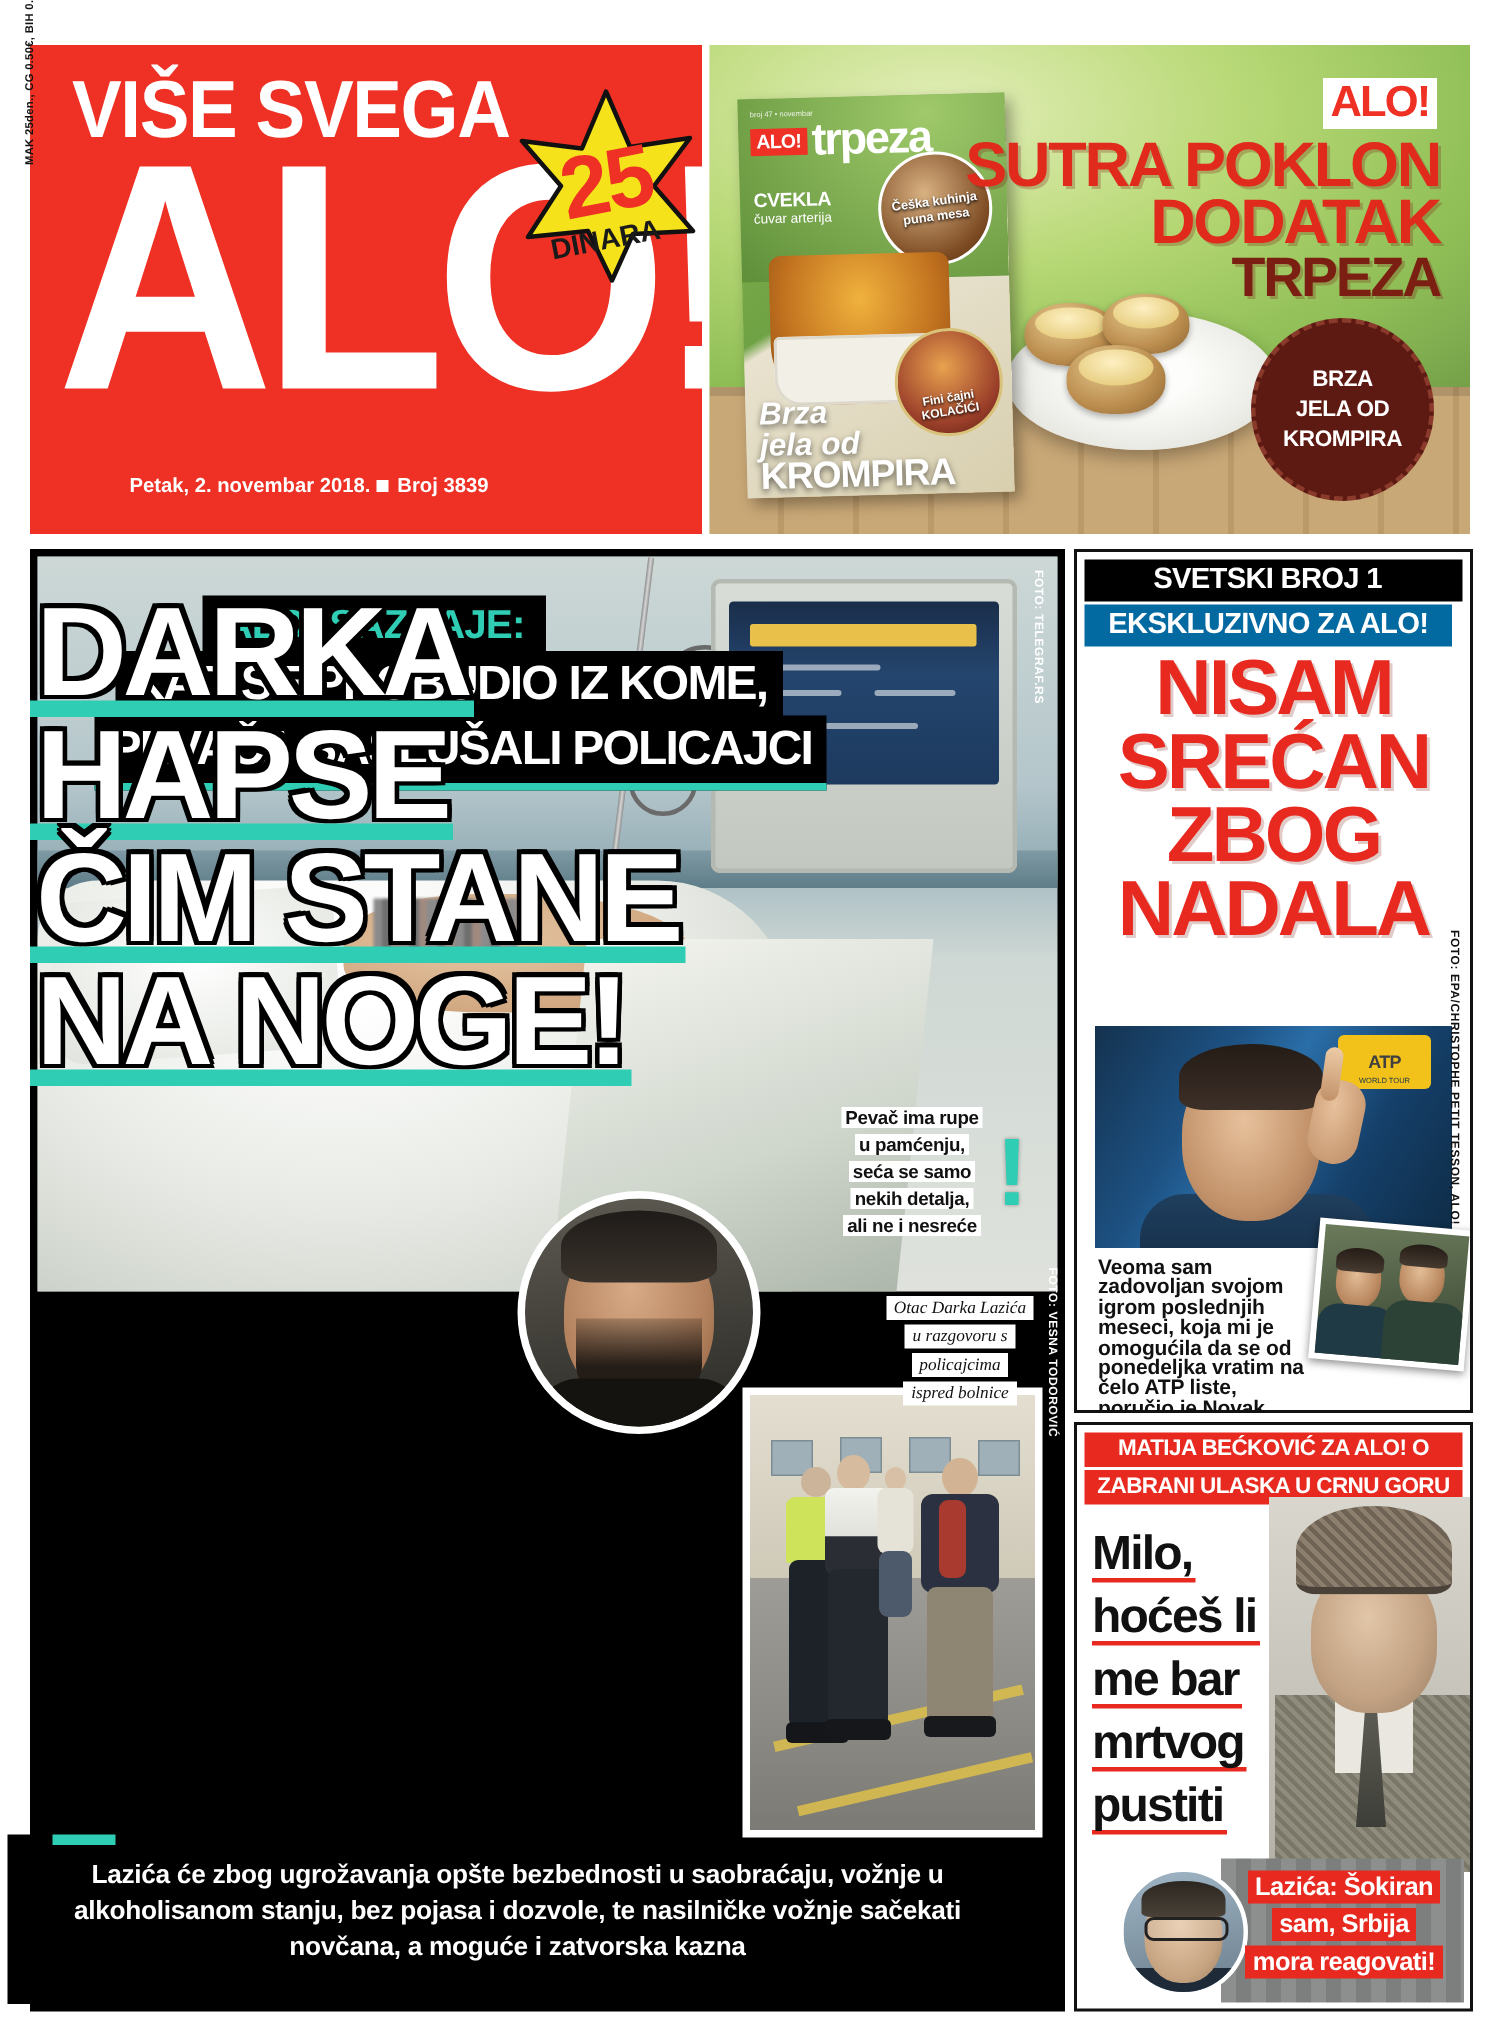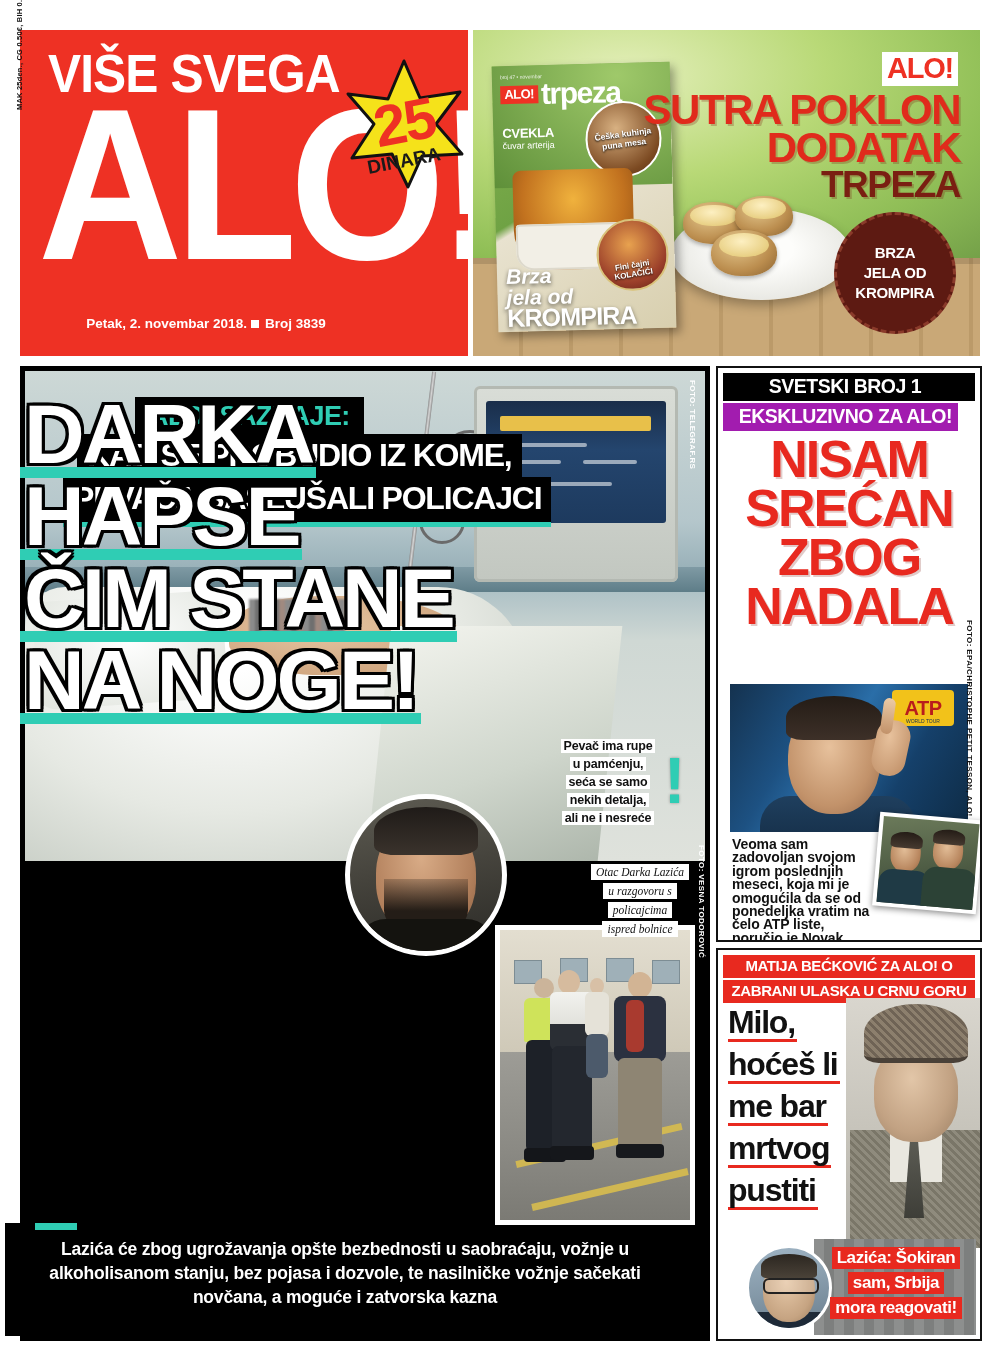--- a/index.html
+++ b/index.html
@@ -216,32 +216,32 @@
   .maincap{position:absolute;left:5px;top:1223px;width:680px;height:113px;background:#000;}
   .maincap .tealbar{position:absolute;left:30px;top:0;width:42px;height:7px;background:#2fcdb4;}
   .maincap p{margin:0;padding:14px 16px 0 16px;color:#fff;font-size:17.5px;
      line-height:24px;font-weight:bold;text-align:center;letter-spacing:-.2px;}
 
   
   .djo{position:absolute;left:716px;top:366px;width:266px;height:576px;
        background:#fff;border:2px solid #111;box-sizing:border-box;overflow:hidden;}
   .djo-k{margin:5px 5px 0 5px;background:#000;padding:2px 14px 3px 6px;text-align:center;}
   .djo-k span{color:#fff;font-size:19.5px;font-weight:bold;letter-spacing:-.5px;}
-  .djo-k2{margin:2px 22px 0 5px;background:#a21caf;padding:2px 6px 3px 6px;text-align:right;}
+  .djo-k2{margin:2px 12px 0 5px;background:#0369a1;padding:2px 6px 3px 6px;text-align:center;}
   .djo-k2 span{color:#fff;font-size:19.5px;font-weight:bold;letter-spacing:-.5px;}
   .djo-h{margin:4px 0 0 0;text-align:center;}
   .djo-h span{display:block;color:#e8291f;font-size:52px;font-weight:bold;
      line-height:49px;letter-spacing:-2px;text-shadow:2px 2px 0 rgba(120,20,10,.22);}
   .djo-ph{position:absolute;left:12px;top:316px;width:238px;height:148px;overflow:hidden;
      background:linear-gradient(160deg,#1d4b7a 0%,#2b6296 35%,#15314f 100%);}
   .djo-board{position:absolute;left:0;top:0;width:100%;height:100%;
      background:linear-gradient(120deg,#14324f 0%,#1d5182 30%,#2a6ea8 46%,#15406a 70%,#0e2b45 100%);}
   .atp{position:absolute;right:14px;top:6px;width:62px;height:36px;background:#f2c21a;
      border-radius:4px;display:flex;align-items:center;justify-content:center;}
-  .atp b{color:#b91c1c;font-size:20px;letter-spacing:-.5px;}
+  .atp b{color:#404040;font-size:12px;letter-spacing:-.5px;}
   .atp i{position:absolute;bottom:2px;left:0;width:100%;text-align:center;
      font-style:normal;color:#15314f;font-size:5px;}
   .djo-head{position:absolute;left:58px;top:22px;width:92px;height:108px;border-radius:46%;
      background:radial-gradient(ellipse at 45% 38%,#e7c19c,#c2926a 62%,#96694a);}
   .djo-hair{position:absolute;left:56px;top:12px;width:96px;height:44px;border-radius:50% 50% 18% 18%;
      background:linear-gradient(180deg,#241c16,#3d3028);}
   .djo-hand{position:absolute;left:144px;top:36px;width:34px;height:56px;border-radius:16px;
      background:radial-gradient(ellipse at 40% 30%,#e7c19c,#bd8c64);transform:rotate(12deg);}
   .djo-finger{position:absolute;left:152px;top:14px;width:12px;height:36px;border-radius:8px;
      background:linear-gradient(180deg,#eccba6,#c2926a);transform:rotate(8deg);}
@@ -274,21 +274,21 @@
      border-bottom:5px solid #4a4138;}
   .bec-face{position:absolute;left:28px;top:46px;width:84px;height:98px;border-radius:44%;
      background:radial-gradient(ellipse at 45% 35%,#e2c6a8,#c2a283 60%,#9b7f63);}
   .bec-coat{position:absolute;left:4px;top:132px;width:132px;height:120px;
      background:repeating-linear-gradient(45deg,#8f8b7d 0 3px,#7a7668 3px 6px);}
   .bec-shirt{position:absolute;left:44px;top:132px;width:52px;height:52px;
      background:#e9e7df;transform:rotate(0deg);}
   .bec-tie{position:absolute;left:58px;top:142px;width:20px;height:78px;
      background:linear-gradient(180deg,#5c5c54,#3e3e38);
      clip-path:polygon(30% 0,70% 0,100% 100%,0 100%);}
-  .bec-h{position:absolute;left:10px;top:56px;width:132px;}
+  .bec-h{position:absolute;left:10px;top:69px;width:132px;}
   .bec-h div{display:inline-block;color:#111;font-size:32px;font-weight:bold;
      line-height:33px;letter-spacing:-1.2px;border-bottom:3px solid #e8291f;
      margin-bottom:6px;padding-right:2px;}
   .vuc{position:absolute;left:4px;bottom:4px;width:254px;height:96px;}
   .vuc-ph{position:absolute;left:24px;top:6px;width:80px;height:80px;border-radius:50%;
      border:3px solid #fff;overflow:hidden;z-index:3;
      background:linear-gradient(170deg,#9fb4c4,#6b7f8e);}
   .vuc-face{position:absolute;left:14px;top:12px;width:52px;height:62px;border-radius:46%;
      background:radial-gradient(ellipse at 45% 35%,#e7c9a9,#c6a482 65%,#9c7d5e);}
   .vuc-hair{position:absolute;left:12px;top:6px;width:56px;height:24px;border-radius:50% 50% 12% 12%;

